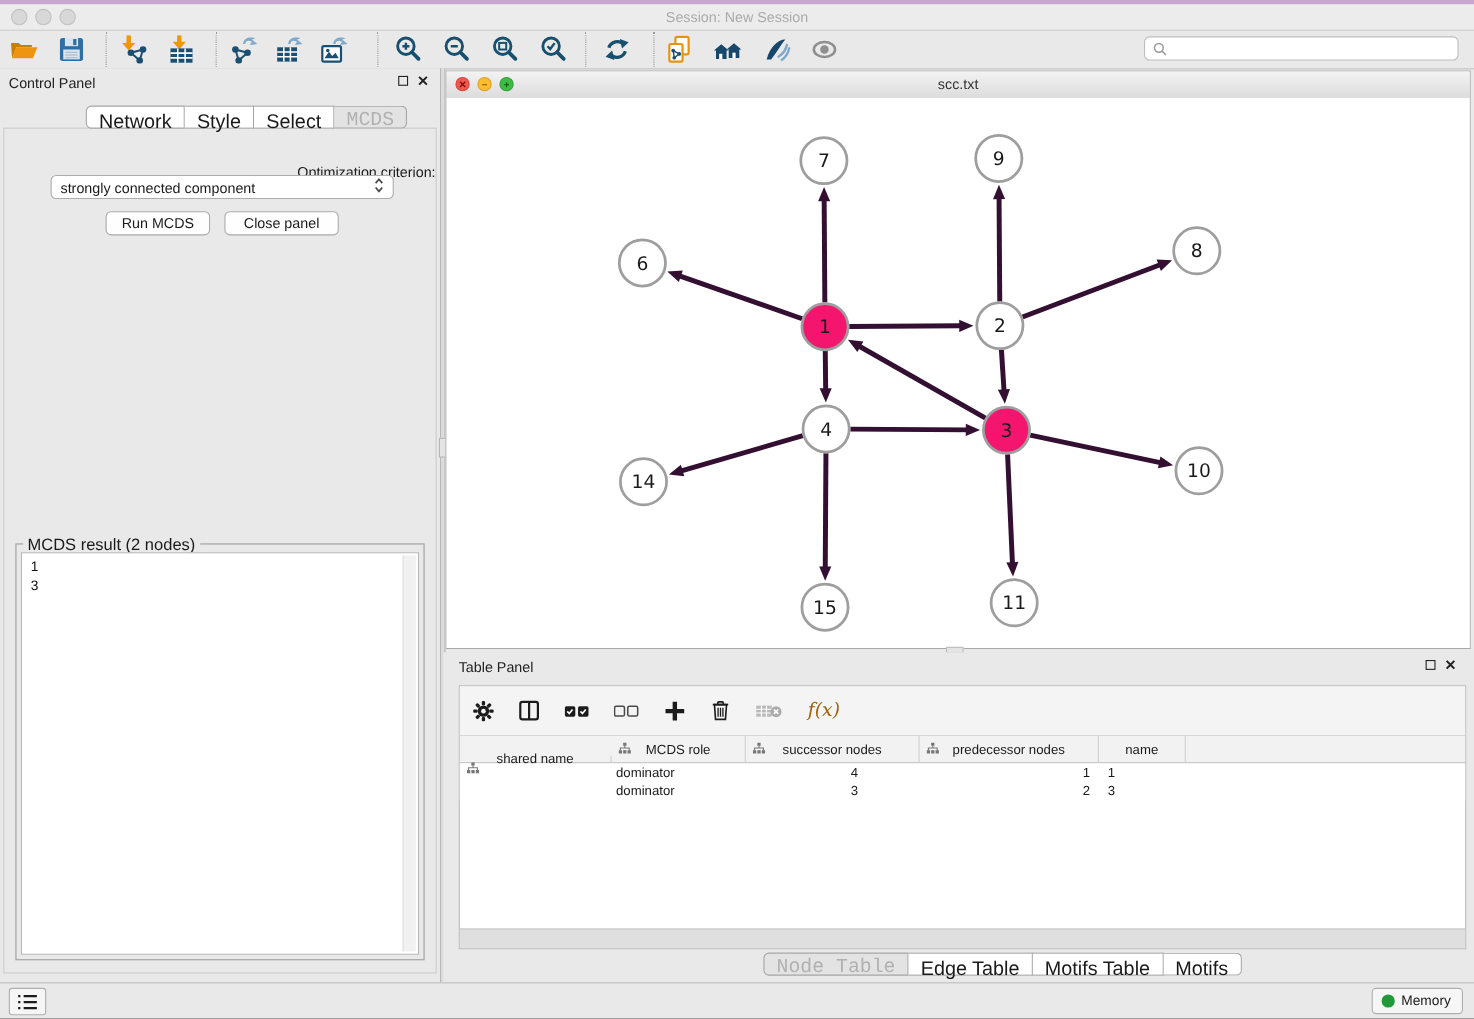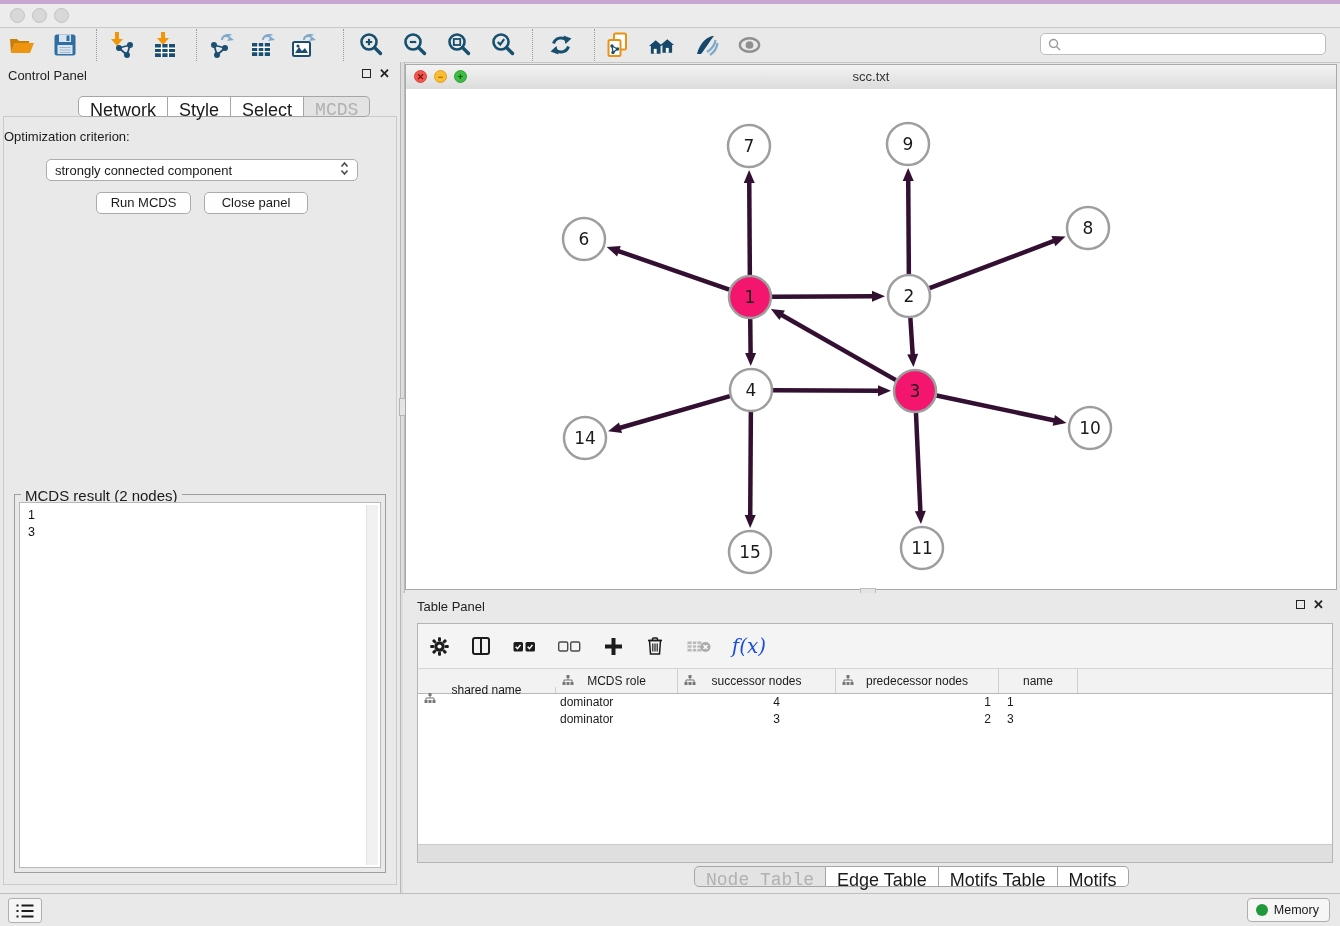--- a/index.html
+++ b/index.html
@@ -22,21 +22,21 @@
   .panel-title{position:absolute;left:8px;top:6px;font-size:13px;color:#222;}
   .mini-btns{position:absolute;right:10px;top:6px;display:flex;gap:8px;align-items:center;}
   .mini-float{width:9px;height:9px;border:1.5px solid #222;box-sizing:border-box;display:inline-block;}
   .mini-close{font-size:13px;font-weight:bold;color:#222;line-height:11px;}
   .cp-tabs{position:absolute;left:78px;top:34px;display:flex;z-index:3;}
   .tab{background:#FFF;border:1px solid #A6A6A6;border-left:none;padding:3px 11px;font-size:18px;height:21px;box-sizing:border-box;white-space:nowrap;}
   .tab.first{border-left:1px solid #A6A6A6;border-radius:5px 0 0 5px;}
   .tab.last{border-radius:0 5px 5px 0;}
   .tab.selected{background:#E3E3E3;color:#B1B1B1;font-family:Liberation Mono, monospace;}
   .cp-body{position:absolute;left:3px;right:3px;top:54px;bottom:8px;background:#E9E9E9;border:1px solid #CBCBCB;}
-  .opt-label{margin-top:12px;text-align:left;font-size:13px;}
+  .opt-label{margin-top:32px;text-align:right;font-size:13px;}
   .combo{position:absolute;left:42px;top:42px;width:312px;height:22px;background:#fff;border:1px solid #ADADAD;border-radius:5px;box-sizing:border-box;display:flex;align-items:center;padding:0 8px;font-size:13px;}
   .combo .chev{margin-left:auto;}
   .btn-row{position:absolute;left:0;right:0;top:75px;}
   .pbtn{position:absolute;height:22px;background:#FEFEFE;border:1px solid #ABABAB;border-radius:5px;box-sizing:border-box;font-size:13px;text-align:center;line-height:20px;}
   .groupbox{position:absolute;left:10px;right:10px;top:377px;bottom:11px;border:1px solid #9E9E9E;}
   .legend{position:absolute;left:6px;top:-8px;background:#E9E9E9;padding:0 4px;font-size:15px;}
   .result-area{position:absolute;left:4px;right:4px;top:7px;bottom:4px;background:#fff;border:1px solid #B9B9B9;}
   .result-area pre{margin:0;padding:4px 8px;font-family:"Liberation Sans",sans-serif;font-size:12.5px;line-height:17px;color:#111;}
   .scrolltrack{position:absolute;right:2px;top:2px;bottom:2px;width:11px;background:#F1F1F1;border-left:1px solid #E2E2E2;}
   
@@ -50,21 +50,21 @@
   .t-red{left:8px;background:#F2574F;border:1px solid #D8443D;color:#7E100C;}
   .t-yellow{left:28px;background:#F9BD2E;border:1px solid #DFA123;color:#8F5F05;}
   .t-green{left:48px;background:#3FBA45;border:1px solid #35A13A;color:#0C5B10;}
   .net-title{position:absolute;left:0;right:0;top:4px;text-align:center;font-size:13px;color:#333;}
   .net-canvas{position:absolute;left:0;right:0;top:24px;bottom:0;background:#fff;overflow:hidden;}
   
   .table-panel{position:absolute;left:403px;top:593px;right:0;bottom:33px;background:#E9E9E9;}
   .tp-box{position:absolute;left:14px;right:7px;top:30px;bottom:30px;border:1px solid #B5B5B5;background:#fff;}
   .tp-toolbar{position:relative;height:44px;background:#F4F4F4;display:flex;align-items:center;padding-left:10px;gap:20px;}
   .tpi{width:22px;height:22px;display:flex;align-items:center;justify-content:center;flex:0 0 auto;}
-  .fx{font-family:"DejaVu Serif",serif;font-style:italic;color:#1d4ed8;font-size:20px;}
+  .fx{font-family:"DejaVu Serif",serif;font-style:italic;color:#a16207;font-size:17px;}
   .thead{display:flex;border-top:1px solid #D5D5D5;border-bottom:1px solid #B9B9B9;background:#F2F2F2;height:24px;}
   .hcell{position:relative;box-sizing:border-box;border-right:1px solid #CFCFCF;font-size:12px;display:flex;align-items:center;justify-content:center;}
   .hcell svg{position:absolute;left:6px;top:6px;}
   .trow{display:flex;height:17px;background:#fff;}
   .tcell{box-sizing:border-box;font-size:12px;line-height:17px;white-space:nowrap;overflow:hidden;}
   .c0{width:138px;margin-top:18px;} .c1{width:122px;} .c2{width:158px;} .c3{width:163px;} .c4{width:79px;}
   .tcell.c0{padding-left:8px;} .tcell.c1{padding-left:4px;}
   .tcell.c2{text-align:right;padding-right:56px;} .tcell.c3{text-align:right;padding-right:8px;}
   .tcell.c4{padding-left:8px;}
   .tp-scrollstrip{position:absolute;left:0;right:0;bottom:0;height:17px;background:#DFDFDF;border-top:1px solid #C9C9C9;}
@@ -78,20 +78,21 @@
 </head>
 <body>
 
 <div id="app">
 
   <div class="mac-strip"></div>
   <div class="titlebar">
     <span class="tl-dot" style="left:10px"></span>
     <span class="tl-dot" style="left:32px"></span>
     <span class="tl-dot" style="left:54px"></span>
+    <div class="title-text">Session: New Session</div>
   </div>
 
   <div class="toolbar">
     <span class="tbi" style="margin-left:8px">
       <svg width="26" height="26" viewBox="0 0 26 26">
           <path d="M1 7h7l2 2h10v2H6L2 21z" fill="#C77F0A"></path>
           <path d="M6 11h19l-4 10H2z" fill="#ED9511"></path>
         </svg>
     </span>
     <span class="tbi" style="margin-left:16px">

